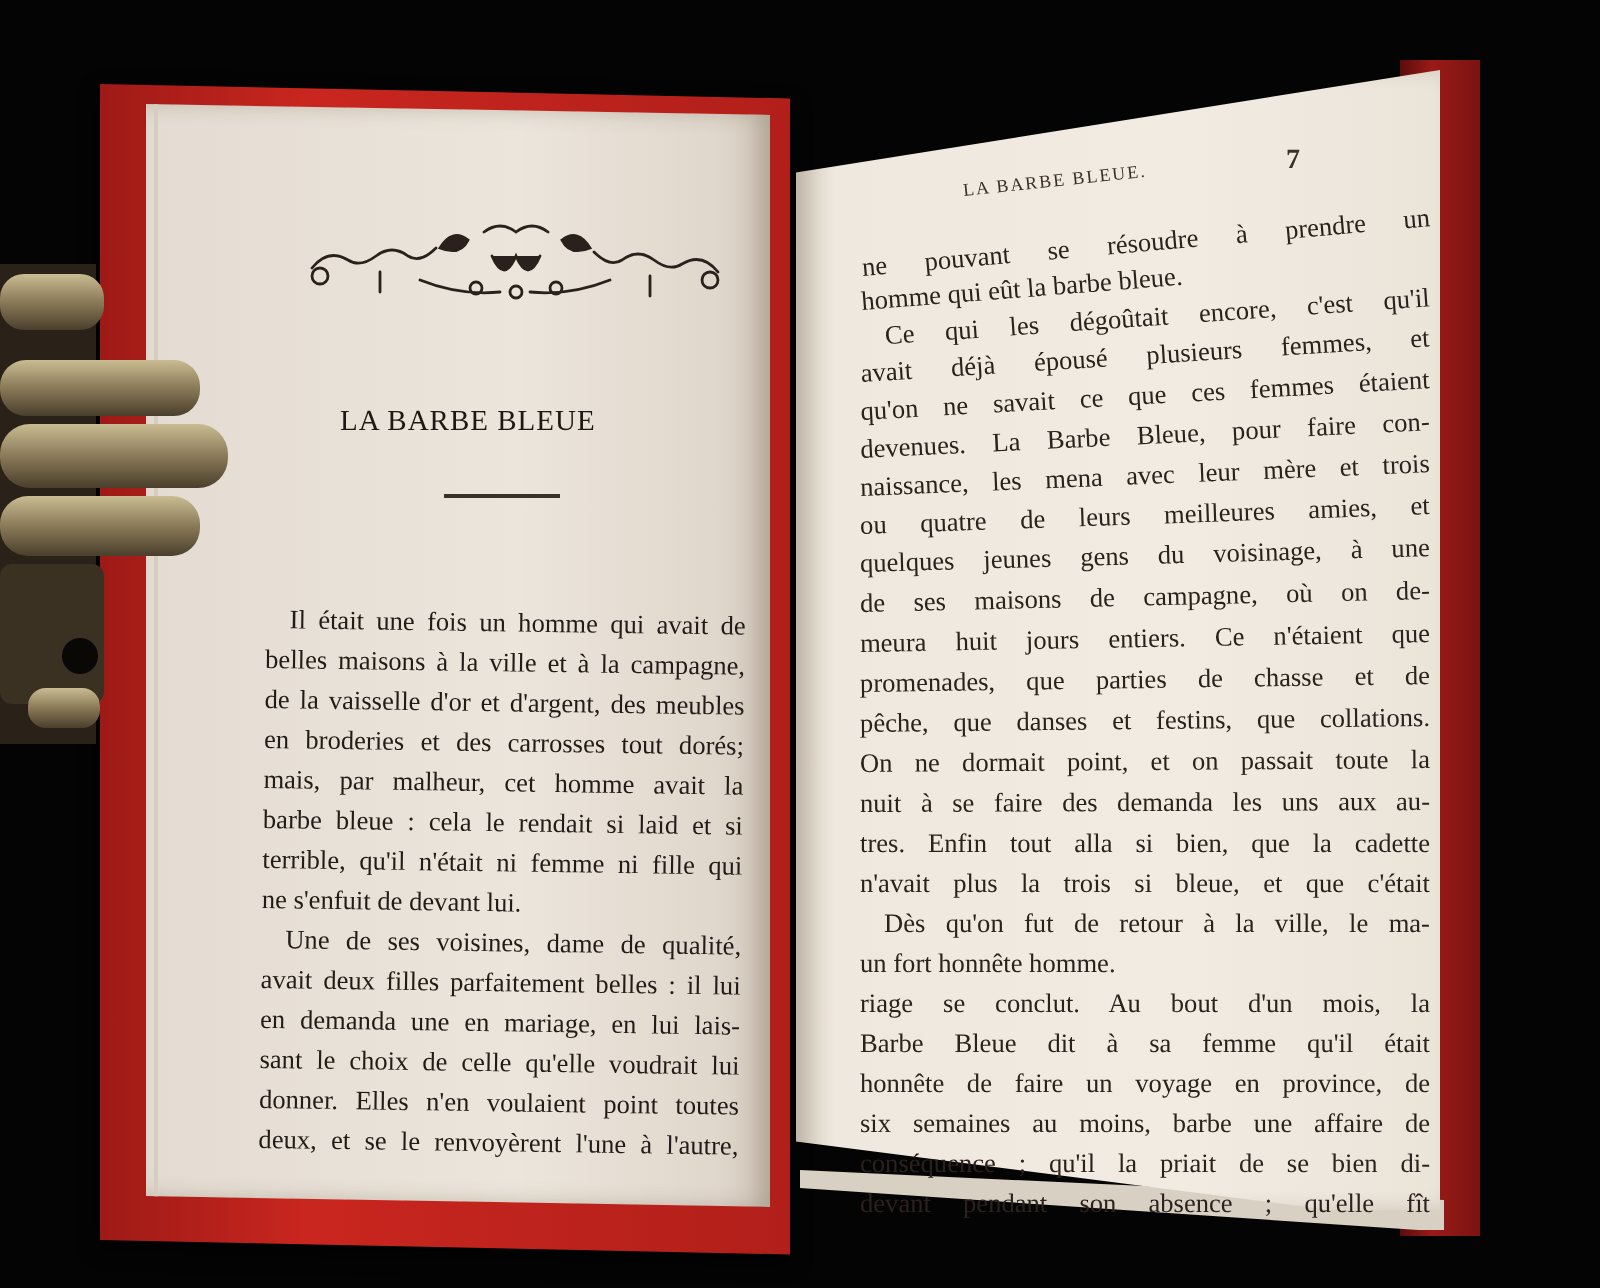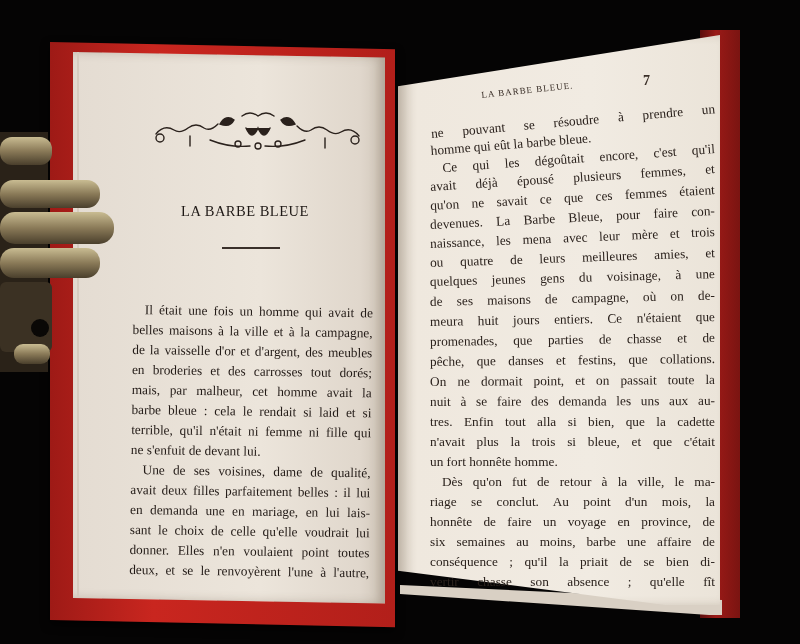--- a/index.html
+++ b/index.html
@@ -40,21 +40,21 @@
   .page-stack {
     position:absolute; left:400px; top:585px; width:322px; height:30px;
     background:#d9d0c4;
     clip-path:polygon(0 0, 100% 50%, 100% 100%, 96% 100%, 0 30%);
   }
   
   .ornament {
     position:absolute; left:150px; top:110px; width:215px; height:45px;
   }
   .chapter-title {
-    position:absolute; left:170px; top:203px; width:150px; text-align:center;
+    position:absolute; left:170px; top:203px; width:150px; 
     font-size:14.5px; letter-spacing:0.5px; color:#1e1815;
     font-family:"Liberation Serif", serif;
   }
   .title-rule {
     position:absolute; left:222px; top:247px; width:58px; height:1.5px; background:#3a302a;
   }
   .text-block {
     position:absolute; color:#231b17; font-family:"Liberation Serif", serif;
     font-size:13.3px; line-height:20px; text-align:justify;
   }
@@ -138,27 +138,28 @@
     <span class="line" style="transform:rotate(-2deg) translateY(1px)">ou quatre de leurs meilleures amies, et</span>
     <span class="line" style="transform:rotate(-1.6deg)">quelques jeunes gens du voisinage, à une</span>
     <span class="line" style="transform:rotate(-1.3deg)">de ses maisons de campagne, où on de-</span>
     <span class="line" style="transform:rotate(-1deg)">meura huit jours entiers. Ce n'étaient que</span>
     <span class="line" style="transform:rotate(-0.8deg)">promenades, que parties de chasse et de</span>
     <span class="line" style="transform:rotate(-0.6deg)">pêche, que danses et festins, que collations.</span>
     <span class="line" style="transform:rotate(-0.4deg)">On ne dormait point, et on passait toute la</span>
     <span class="line" style="transform:rotate(-0.2deg)">nuit à se faire des demanda les uns aux au-</span>
     <span class="line">tres. Enfin tout alla si bien, que la cadette</span>
     <span class="line">n'avait plus la trois si bleue, et que c'était</span>
+    <span class="line" style="padding-left:12px">Dès qu'on fut de retour à la ville, le ma-</span>
     <span class="line last">un fort honnête homme.</span>
-    <span class="line" style="padding-left:12px">Dès qu'on fut de retour à la ville, le ma-</span>
-    <span class="line">riage se conclut. Au point d'un mois, la</span>
+    <span class="line">riage se conclut. Au bout d'un mois, la</span>
+    <span class="line">Barbe Bleue dit à sa femme qu'il était</span>
     <span class="line">honnête de faire un voyage en province, de</span>
     <span class="line">six semaines au moins, barbe une affaire de</span>
     <span class="line">conséquence ; qu'il la priait de se bien di-</span>
-    <span class="line">vertir chasse son absence ; qu'elle fît</span>
+    <span class="line">devant pendant son absence ; qu'elle fît</span>
   </div>
 
   <svg class="clip" viewBox="0 0 115 240">
     <defs>
       <linearGradient id="brass" x1="0" y1="0" x2="0" y2="1">
         <stop offset="0" stop-color="#c9bc92"></stop>
         <stop offset=".5" stop-color="#8a7a58"></stop>
         <stop offset="1" stop-color="#4a3f2c"></stop>
       </linearGradient>
     </defs>

